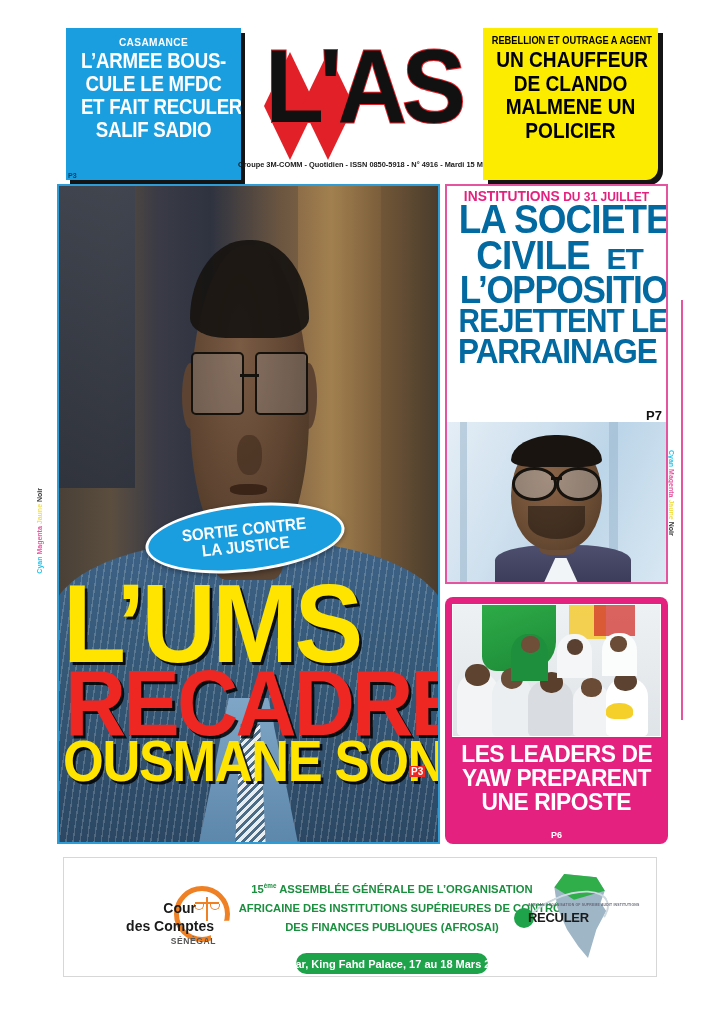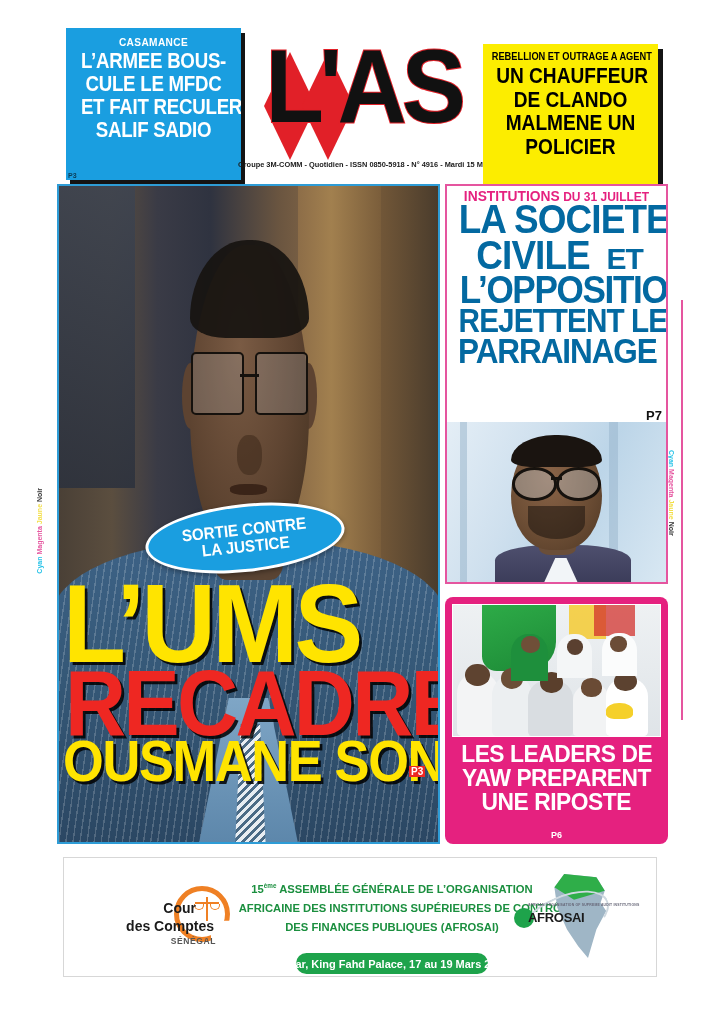--- a/index.html
+++ b/index.html
@@ -33,21 +33,21 @@
   #mast-word{position:absolute;left:0;top:4px;width:230px;text-align:center;
       font-size:104px;font-weight:bold;color:#111;line-height:1;
       letter-spacing:-5px;
       -webkit-text-stroke:2px #e12028;
       paint-order:stroke fill;}
   #mast-word i{font-style:normal;display:inline-block;transform:scaleX(.92);}
   #mast-tag{position:absolute;left:-10px;top:130px;width:250px;text-align:center;
       font-size:7.4px;font-weight:bold;color:#1a1a1a;white-space:nowrap;}
 
   
-  #teaser-right{left:483px;top:28px;width:175px;height:112px;margin-top:16px;}
+  #teaser-right{left:483px;top:28px;width:175px;height:112px;}
   #teaser-right .shadow{position:absolute;left:5px;top:5px;width:175px;height:152px;
       background:#141414;border-radius:0 0 14px 0;}
   #teaser-right .body{position:absolute;left:0;top:0;width:175px;height:152px;
       background:#fced00;color:#000;text-align:center;overflow:hidden;
       border-radius:0 0 12px 0;}
   #teaser-right .kicker{font-size:10.3px;font-weight:bold;margin-top:7px;display:block;
       transform:scaleX(.9);white-space:nowrap;}
   #teaser-right .hl{display:block;font-size:22.5px;font-weight:bold;line-height:1.05;margin-top:2px;}
   #teaser-right .hl span{display:block;transform:scaleX(.85);transform-origin:center;white-space:nowrap;}
 
@@ -419,25 +419,25 @@
       <div class="t2">des Comptes</div>
       <div class="t3">SÉNÉGAL</div>
     </div>
 
     <div id="ad-body">
       <span class="ln"><span>15</span><sup>ème</sup><span> ASSEMBLÉE GÉNÉRALE DE L’ORGANISATION</span></span>
       <span class="ln">AFRICAINE DES INSTITUTIONS SUPÉRIEURES DE CONTRÔLE</span>
       <span class="ln">DES FINANCES PUBLIQUES (AFROSAI)</span>
     </div>
 
-    <div id="ad-pill">Dakar, King Fahd Palace, 17 au 19 Mars 2022</div>
+    <div id="ad-pill">Dakar, King Fahd Palace, 17 au 18 Mars 2017</div>
 
     <div id="ad-afrosai">
       <div class="af-map"></div>
       <div class="af-maptop"></div>
       <div class="af-arc"></div>
       <div class="af-badge"></div>
       <div class="af-sub">AFRICAN ORGANISATION OF SUPREME AUDIT INSTITUTIONS</div>
-      <div class="af-word">AFROSAI</div>
+      <div class="af-word">RECULER</div>
     </div>
   </div>
 
 </div>
 
 </body></html>

